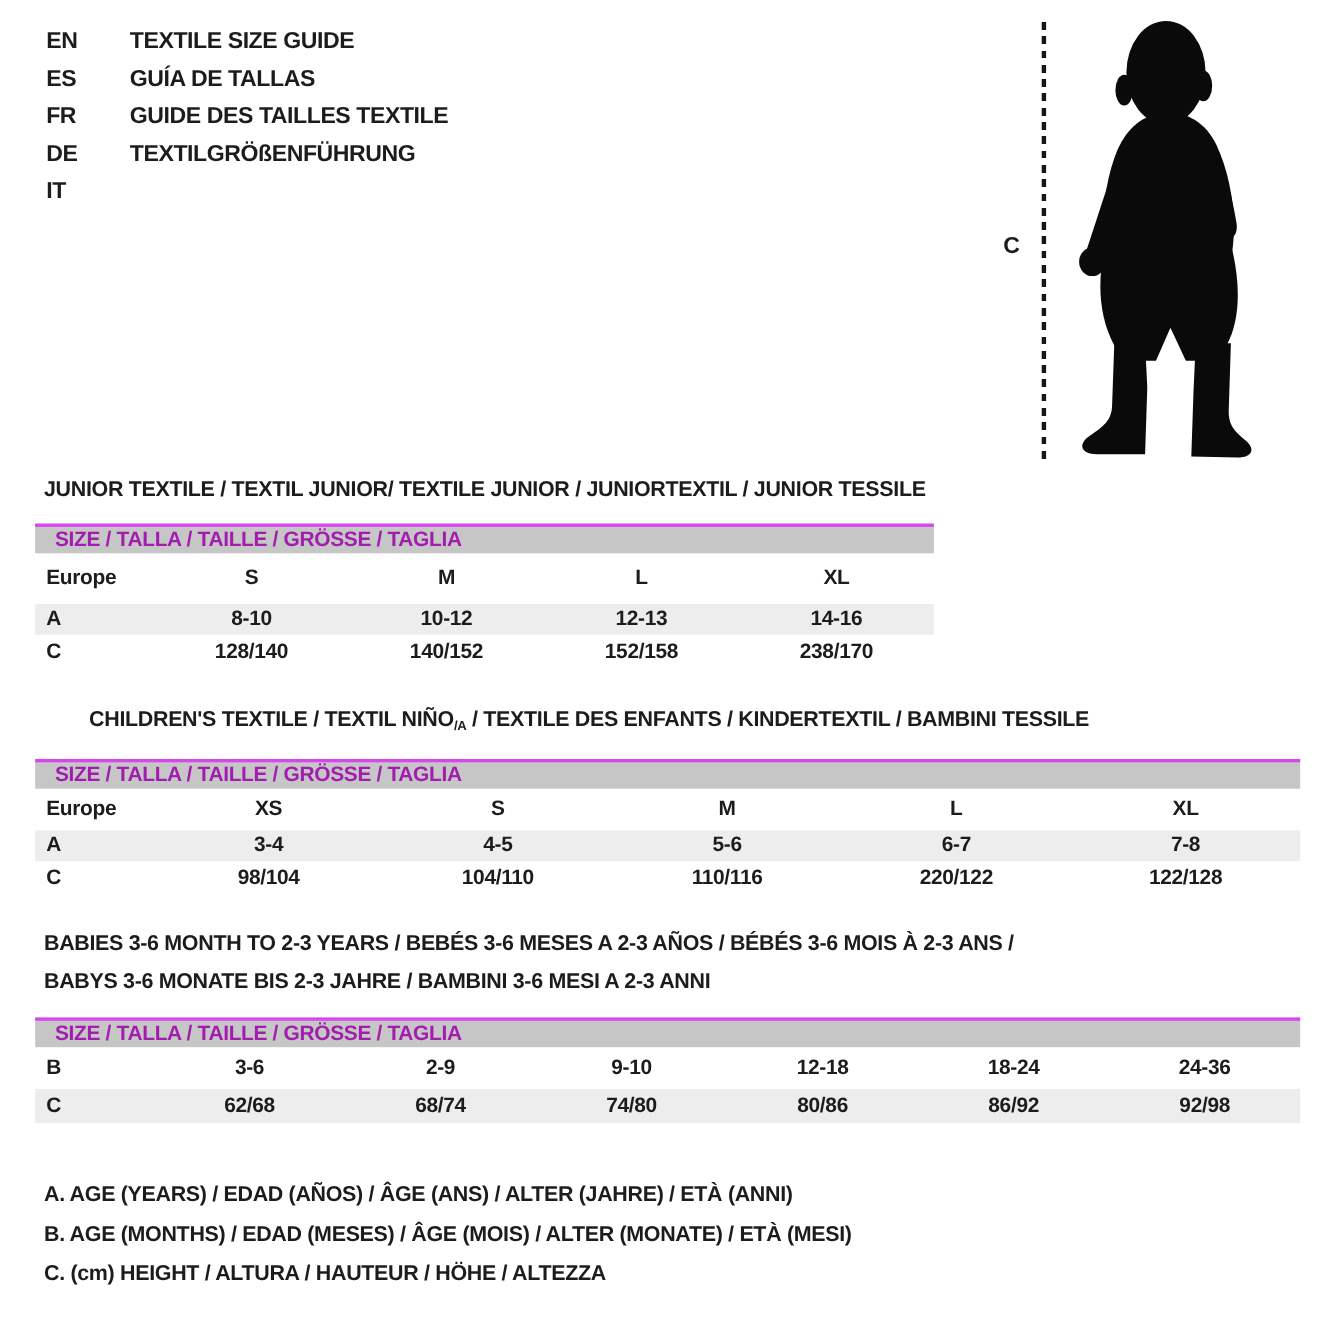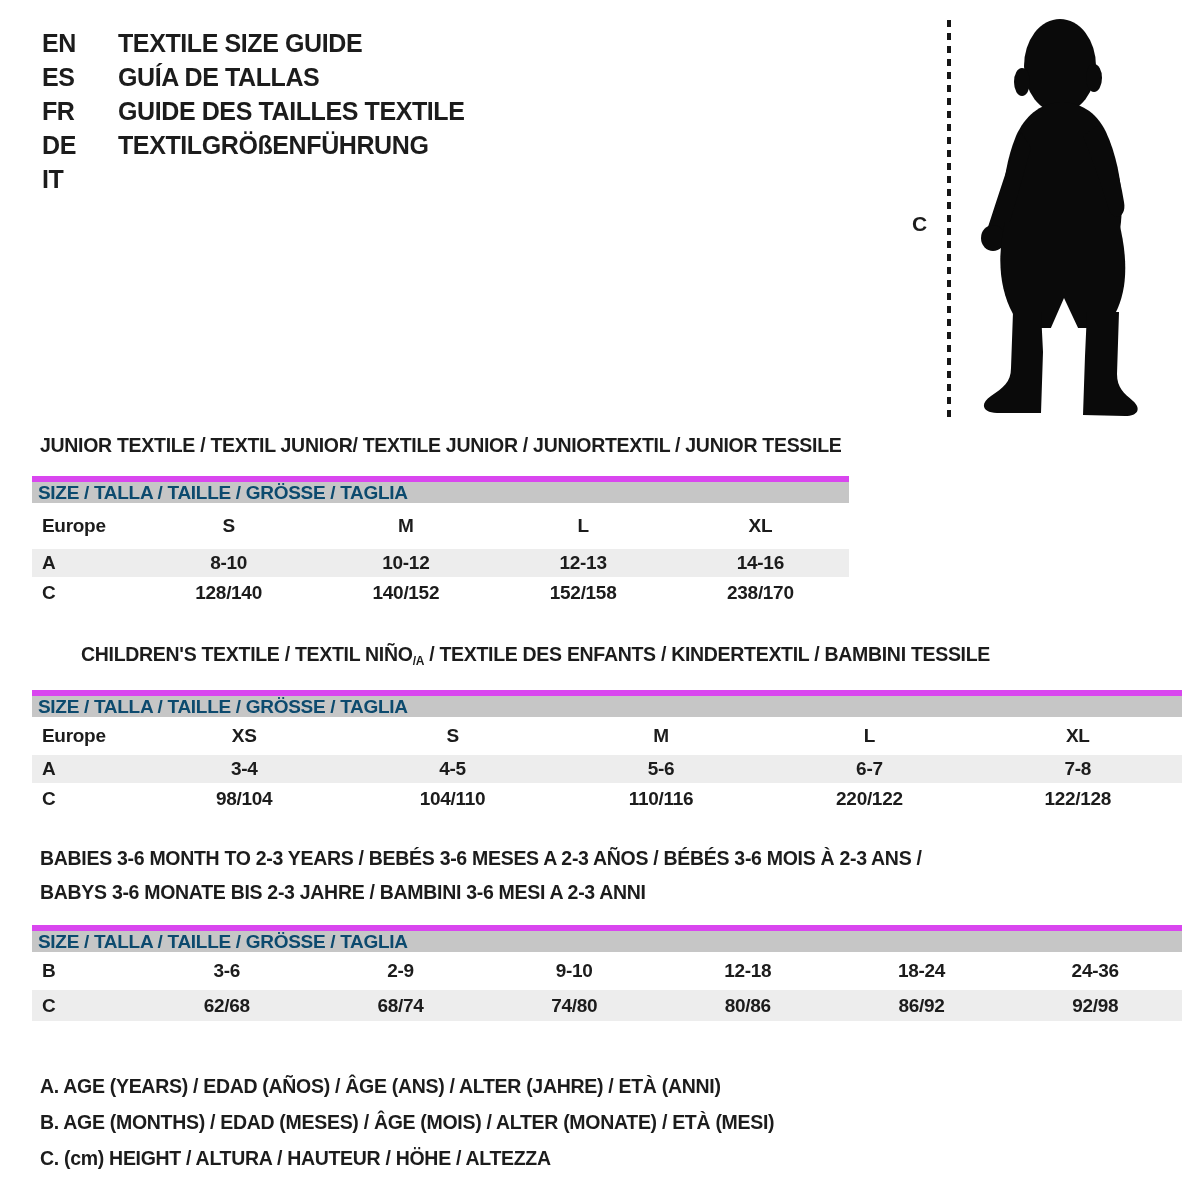--- a/index.html
+++ b/index.html
@@ -4,38 +4,38 @@
 <style>
   html,body{margin:0;padding:0;background:#fff;}
   .canvas{
     position:relative;width:1200px;height:1200px;background:#ffffff;
     font-family:"Liberation Sans","DejaVu Sans",sans-serif;
     color:#1c1c1c;font-weight:700;overflow:hidden;
     font-stretch:condensed;
   }
   
   .lang-block{position:absolute;left:42px;top:26px;}
-  .lang-row{display:flex;height:34px;align-items:center;font-size:25px;letter-spacing:-0.4px;}
+  .lang-row{display:flex;height:34px;font-size:21px;letter-spacing:-0.4px;}
   .lang-code{width:76px;}
   
   .dash-line{
     position:absolute;left:947px;top:20px;width:4px;height:398px;
     background:repeating-linear-gradient(to bottom,#161616 0 7px,transparent 7px 13px);
   }
   .measure-c{position:absolute;left:912px;top:212px;font-size:21px;}
   .baby-svg{position:absolute;left:967px;top:16px;width:175px;height:405px;}
   
   .sec-title{position:absolute;left:40px;font-size:19.5px;letter-spacing:-0.3px;white-space:nowrap;}
   .sub{font-size:12px;vertical-align:-4px;}
   
   .tbl{position:absolute;left:32px;}
   .size-bar{
-    height:27px;background:#c6c6c6;border-top:6px solid #d946ef;
-    display:flex;align-items:center;padding-left:6px;box-sizing:border-box;
-    font-size:19px;color:#0c4a6e;letter-spacing:-0.3px;
+    height:27px;background:#c6c6c6;border-top:3px solid #d946ef;
+    display:flex;align-items:center;padding-left:18px;box-sizing:border-box;
+    font-size:19px;color:#a21caf;letter-spacing:-0.3px;
   }
   .row{display:grid;align-items:center;font-size:19px;letter-spacing:-0.3px;}
   .cols4{grid-template-columns:108px repeat(4,1fr);}
   .cols5{grid-template-columns:108px repeat(5,1fr);}
   .cols6{grid-template-columns:108px repeat(6,1fr);}
   .row .lbl{padding-left:10px;text-align:left;}
   .row .val{text-align:center;}
   .shade{background:#ededed;}
   .h46{height:46px;} .h38{height:38px;} .h28{height:28px;} .h31{height:31px;}
   

